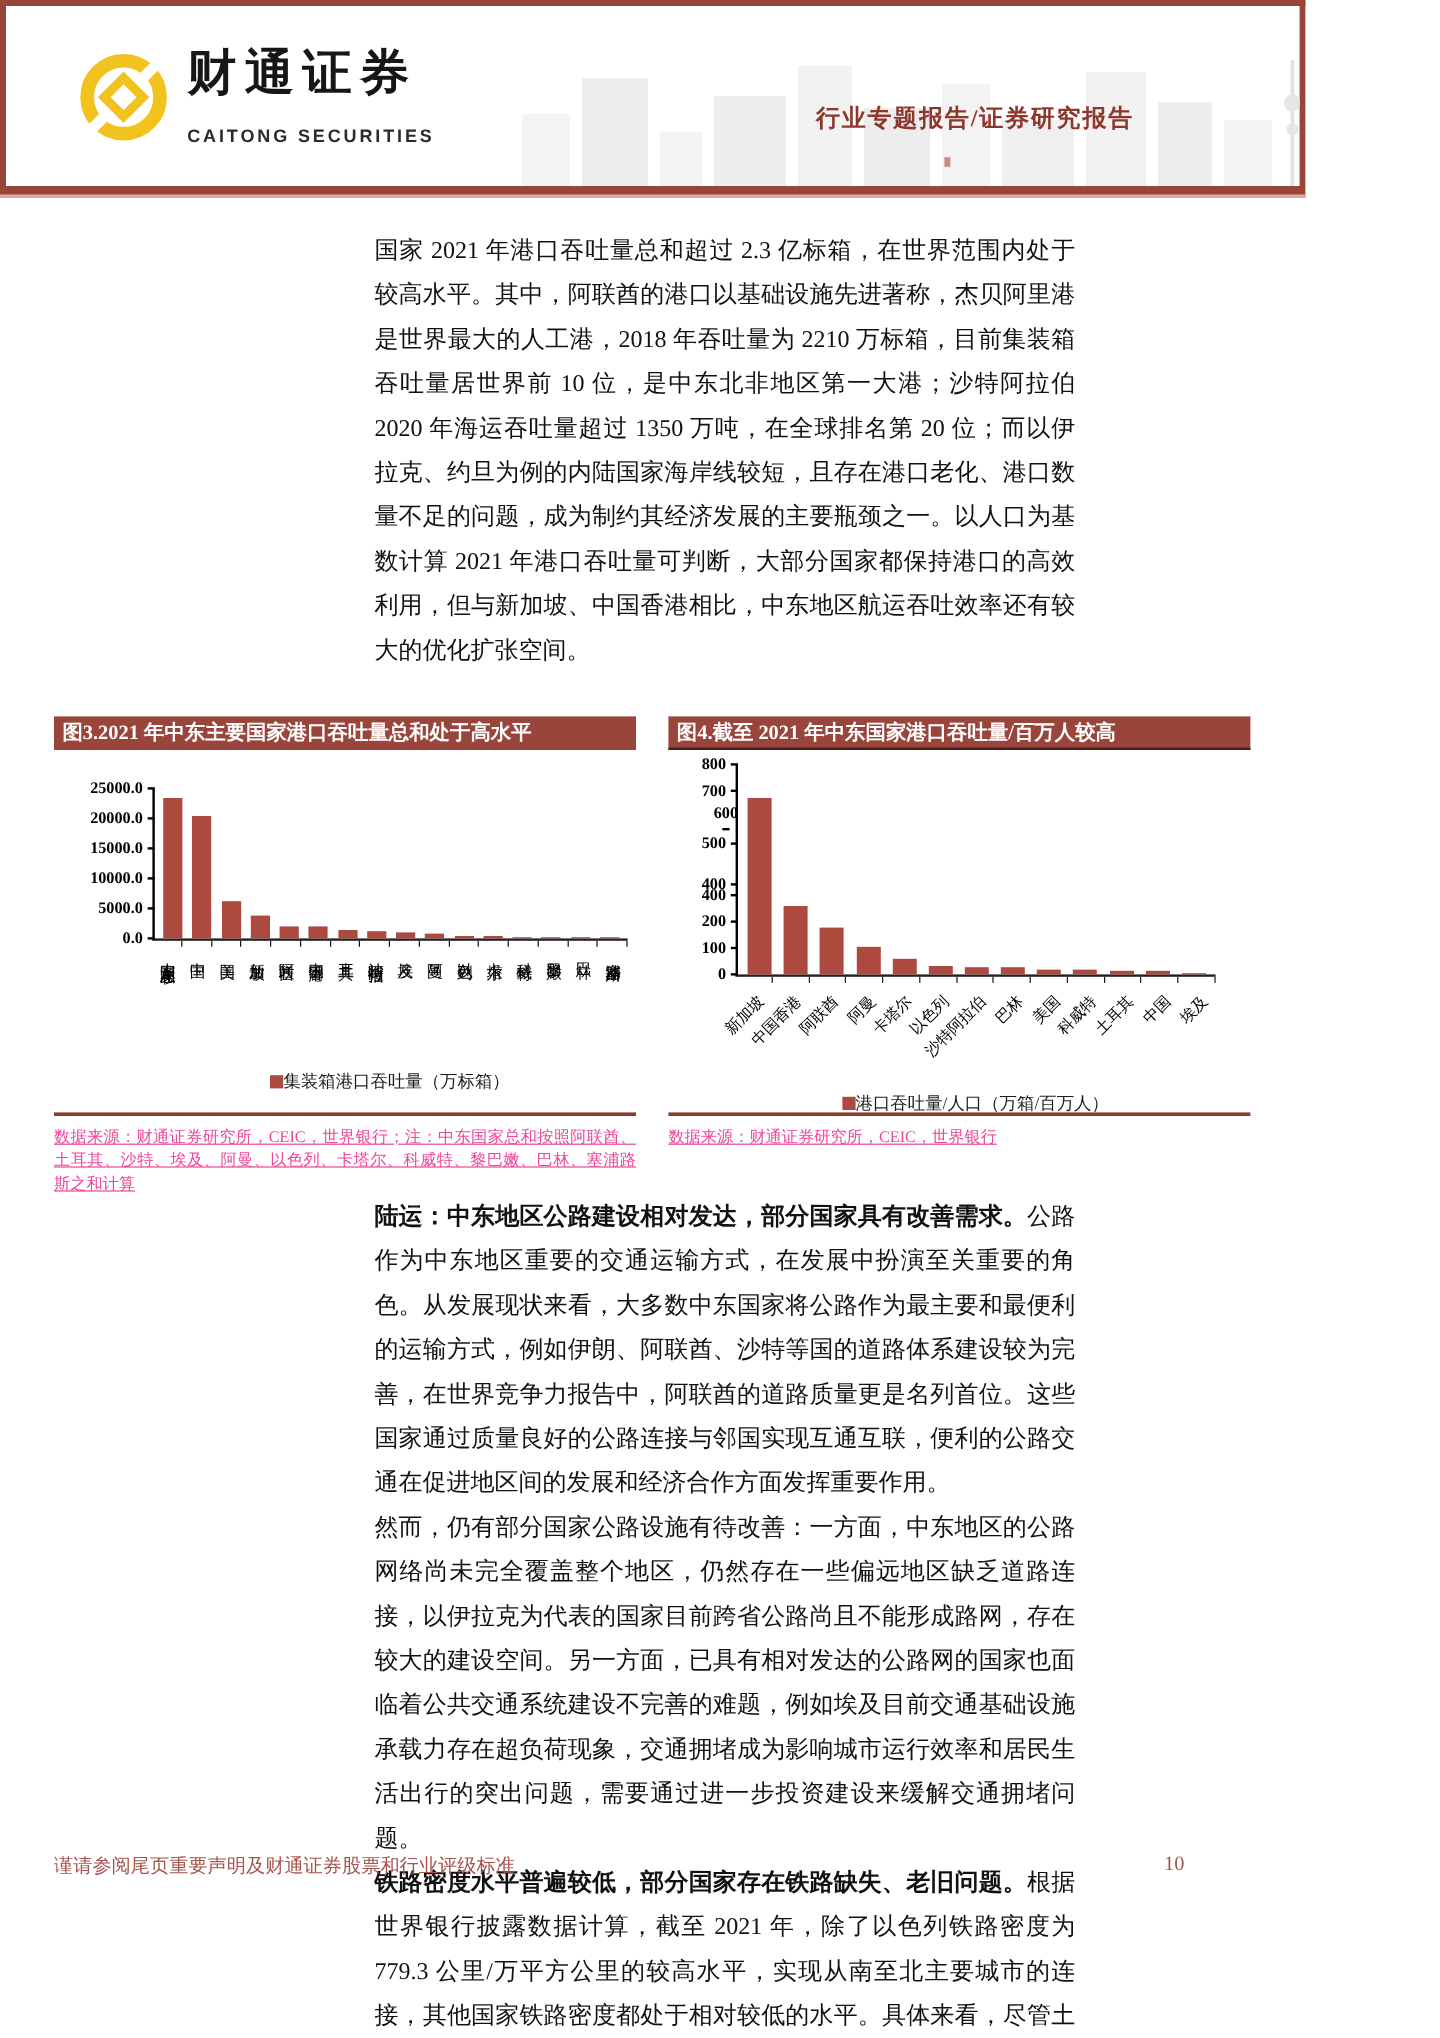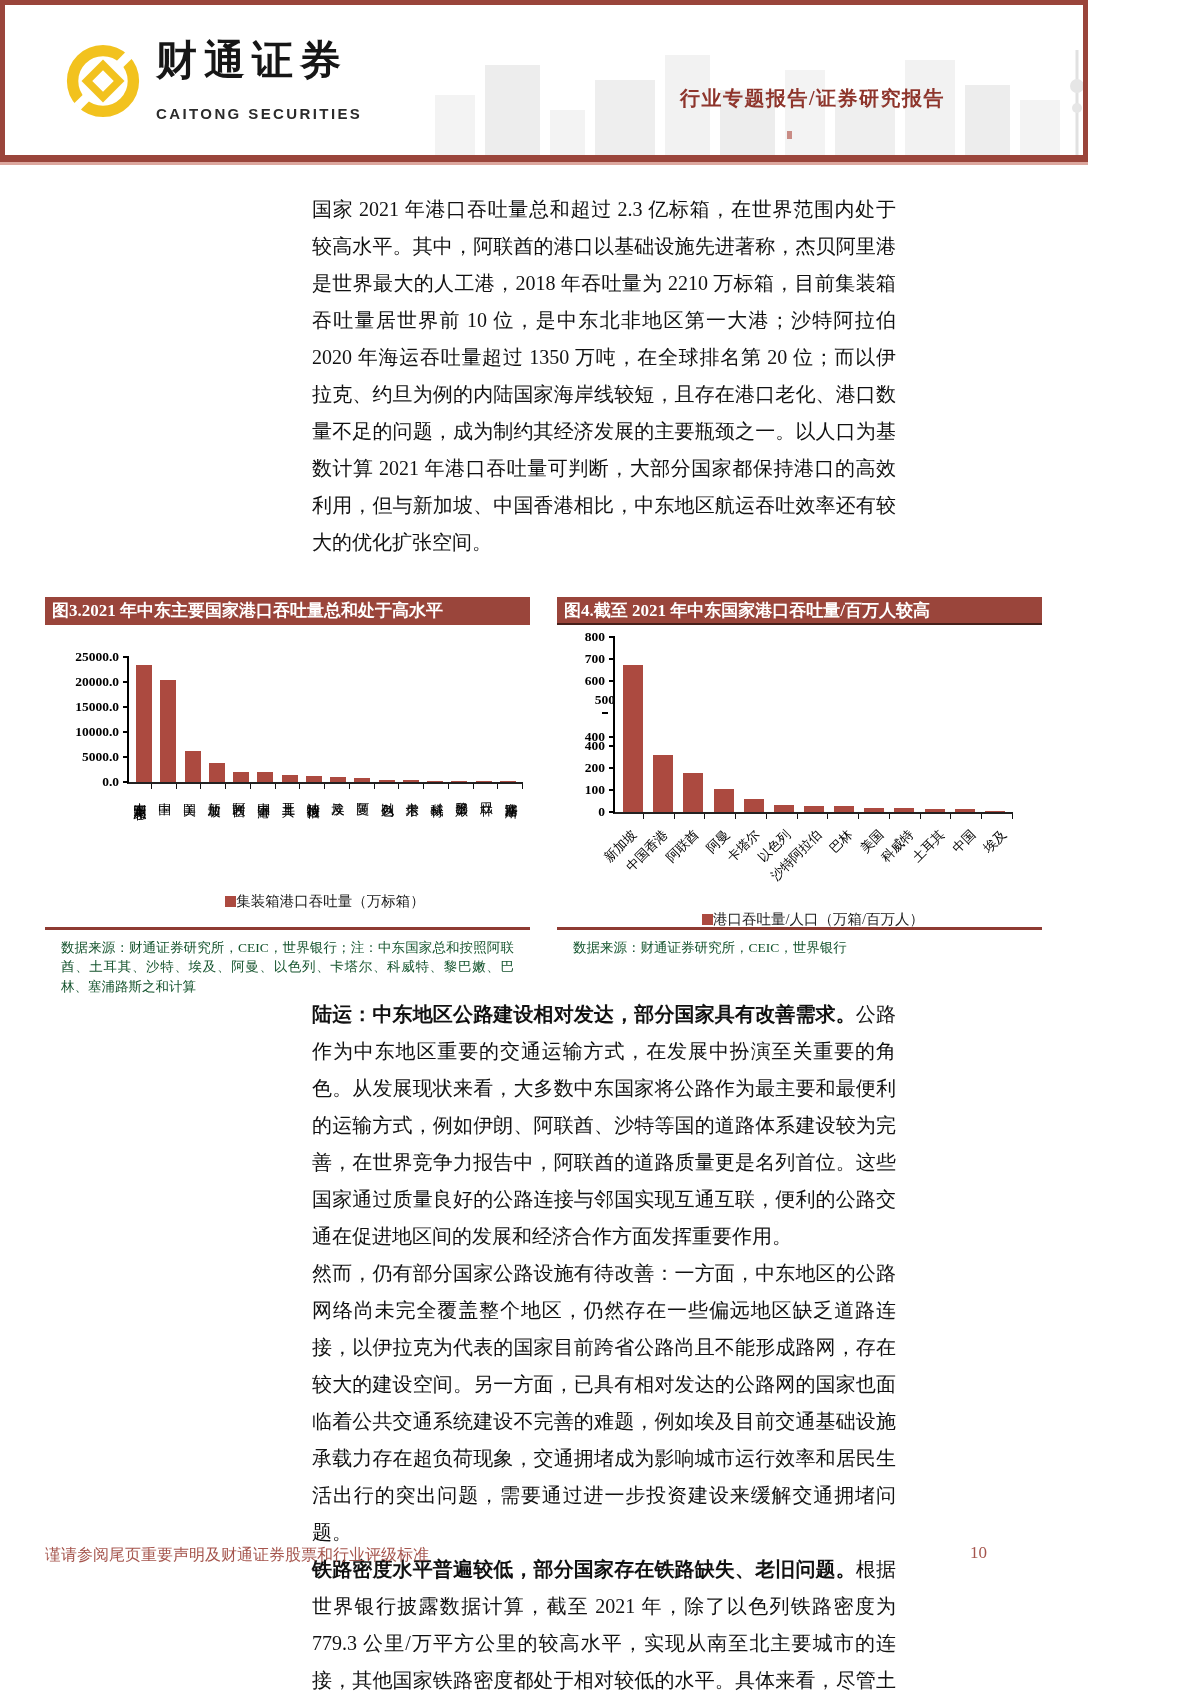--- a/index.html
+++ b/index.html
@@ -67,21 +67,21 @@
   .fig3 .lslot{flex:1;display:flex;justify-content:center;min-width:0;}
   .fig3 .xlab{writing-mode:vertical-rl;font-size:13px;letter-spacing:1px;color:#000;}
   .fig4 .xlabels{height:80px;}
   .fig4 .lslot{flex:1;position:relative;min-width:0;}
   .fig4 .xlab{position:absolute;top:4px;right:50%;transform:rotate(-45deg);
               transform-origin:right top;white-space:nowrap;font-size:13px;color:#000;}
   .legend{display:flex;justify-content:center;align-items:center;gap:0;font-size:14.5px;
           color:#1c1c1c;margin-top:8px;}
   .legend-swatch{width:11px;height:11px;background:#AC4A40;display:inline-block;}
   .source-rule{height:2.5px;background:#8E3B32;}
-  .source-note{margin:8px 16px 0;font-size:13.5px;line-height:19.5px;color:#14532d;text-align:justify;}
+  .source-note{margin:8px 0 0;font-size:13.5px;line-height:19.5px;color:#ec4899;text-align:justify;text-decoration:underline;}
 
   
   .footer-text{position:absolute;left:45px;top:1545px;font-size:16px;color:#A5554D;}
   .page-num{position:absolute;left:970px;top:1543px;font-size:17px;color:#A5554D;}
 </style>
 </head>
 <body>
 
 <div class="page">
 
@@ -294,25 +294,25 @@
                     <i class="tick"></i>
                   </div>
                   <div class="ytick" style="bottom: 65.625px;">
                     <span class="yval">400</span>
                     <i class="tick"></i>
                   </div>
                   <div class="ytick" style="bottom: 75px;">
                     <span class="yval">400</span>
                     <i class="tick"></i>
                   </div>
-                  <div class="ytick" style="bottom: 109.375px; flex-direction: column;">
+                  <div class="ytick" style="bottom: 109.375px;">
                     <span class="yval">500</span>
                     <i class="tick"></i>
                   </div>
-                  <div class="ytick" style="bottom: 131.25px;">
+                  <div class="ytick" style="bottom: 131.25px; flex-direction: column;">
                     <span class="yval">600</span>
                     <i class="tick"></i>
                   </div>
                   <div class="ytick" style="bottom: 153.125px;">
                     <span class="yval">700</span>
                     <i class="tick"></i>
                   </div>
                   <div class="ytick" style="bottom: 175px;">
                     <span class="yval">800</span>
                     <i class="tick"></i>

